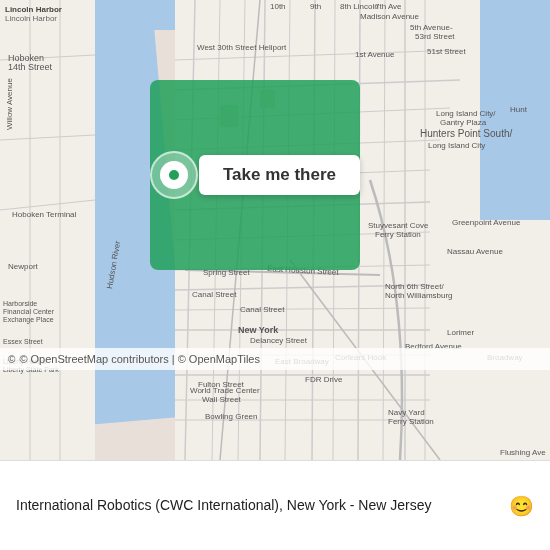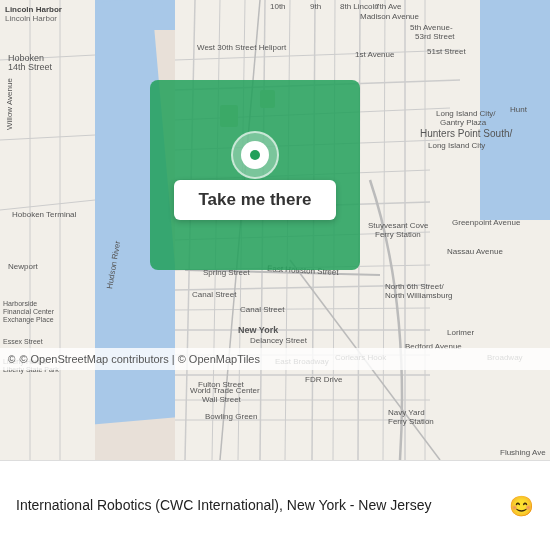--- a/index.html
+++ b/index.html
@@ -99,21 +99,21 @@
     
     .destination-overlay {
       position: absolute;
       top: 80px;
       left: 150px;
       width: 210px;
       height: 190px;
       background: rgba(34, 160, 90, 0.85);
       border-radius: 8px;
       display: flex;
-      flex-direction: column;
+      flex-direction: row;
       align-items: center;
       justify-content: center;
       gap: 0;
     }
 
     .location-pin {
       width: 50px;
       height: 50px;
       position: relative;
       display: flex;

